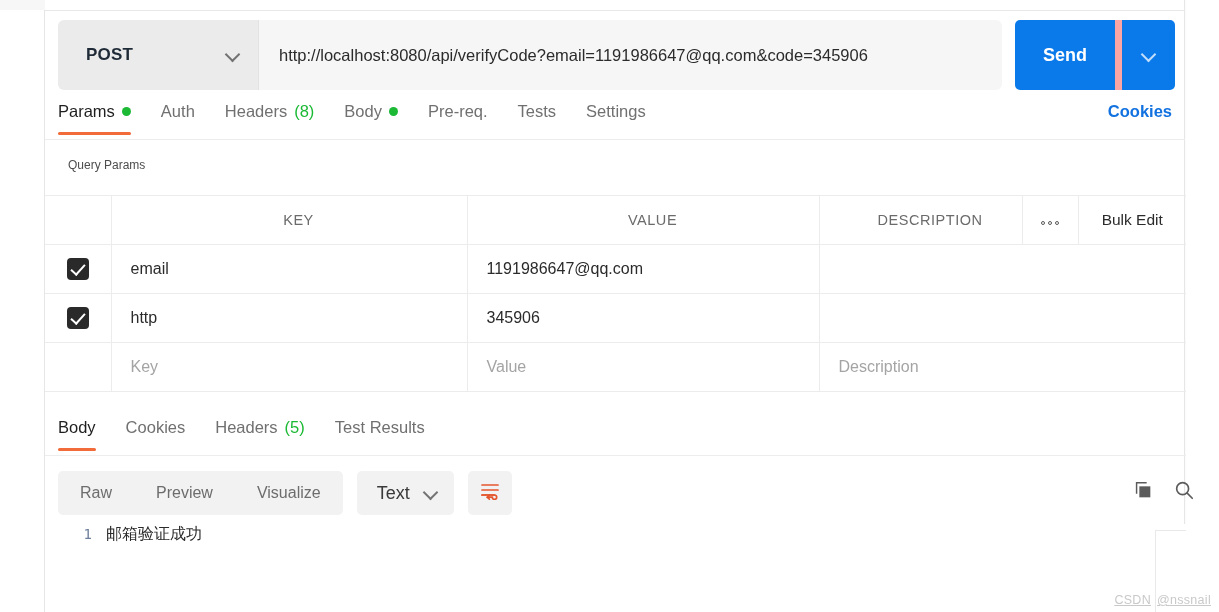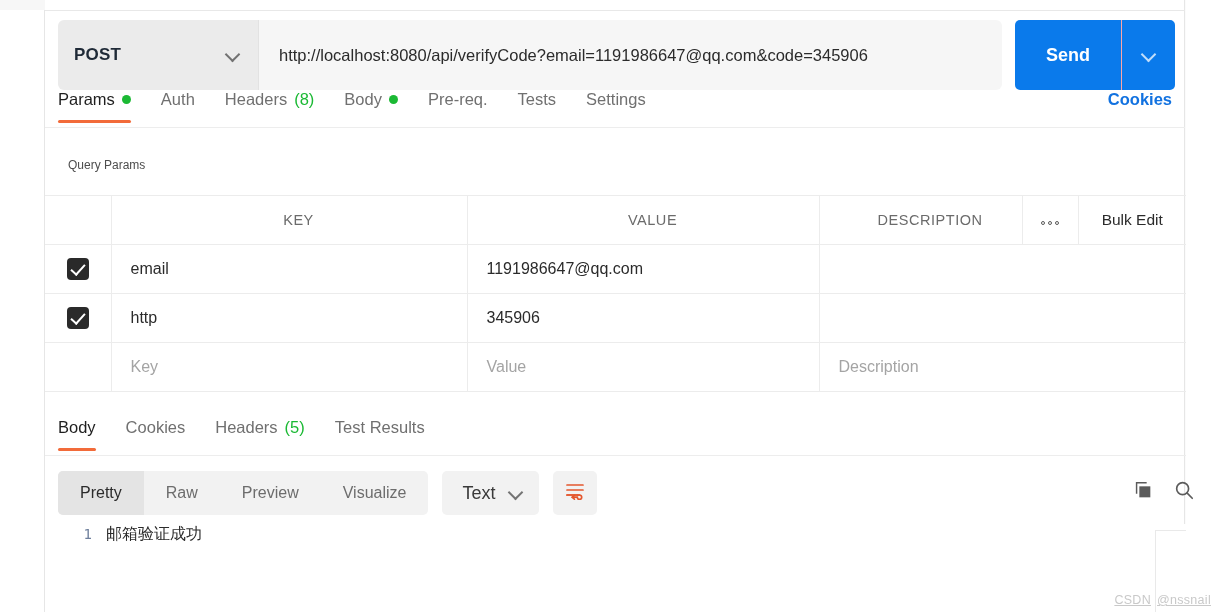--- a/index.html
+++ b/index.html
@@ -46,21 +46,21 @@
     position: absolute; left: 13px; top: 20px;
     width: 1117px; height: 70px;
     display: flex; align-items: stretch;
   }
   .method-select {
     width: 200px;
     background: #ebebeb;
     border-radius: 6px 0 0 6px;
     display: flex; align-items: center;
     justify-content: space-between;
-    padding: 0 18px 0 16px;
+    padding: 0 18px 0 28px;
     cursor: pointer;
     user-select: none;
   }
   .method-label {
     font-size: 17px; font-weight: bold; color: #1f2a37; letter-spacing: .2px;
   }
   .chev {
     width: 14px; height: 14px; position: relative; opacity: .75;
   }
   .chev::before {
@@ -82,31 +82,31 @@
   }
   .url-text {
     font-size: 16.5px; color: #2b2b2b; white-space: nowrap;
   }
   .send-group {
     width: 160px; display: flex; border-radius: 5px; overflow: hidden;
   }
   .send-btn {
     flex: 1; background: #0a7aeb; display: flex; align-items: center;
     justify-content: center; cursor: pointer;
-    border-right: 1px solid #fca5a5;
+    border-right: 7px solid #fca5a5;
   }
   .send-label { color:#fff; font-size: 18px; font-weight: bold; }
   .send-caret {
     width: 53px; background: #0a7aeb; display: flex;
     align-items: center; justify-content: center; cursor: pointer;
   }
 
   
   .req-tabs {
-    position: absolute; left: 45px; top: 90px; width: 1140px; height: 38px;
+    position: absolute; left: 45px; top: 102px; width: 1140px; height: 38px;
   }
   .tabstrip {
     position: absolute; left: 13px; top: 0; display: flex; align-items: flex-start; gap: 0;
   }
   .tab {
     position: relative;
     padding: 0 15px 14px 15px;
     font-size: 16.5px; color: #707070; cursor: pointer;
     display: flex; align-items: center; gap: 7px;
     white-space: nowrap;
@@ -426,21 +426,20 @@
         </div>
         <div class="tab">
           <span>Test Results</span>
         </div>
       </div>
     <div class="resp-underline"></div>
   </div>
 
   <div class="viewer-bar">
     <div class="seg" id="viewer-modes">
-        <div class="seg-item active">Pretty</div>
         <div class="seg-item">Raw</div>
         <div class="seg-item">Preview</div>
         <div class="seg-item">Visualize</div>
       </div>
     <div class="fmt">
       <span class="fmt-label">Text</span>
       <span class="chev"></span>
     </div>
     <div class="wrap-btn">
       <span>

